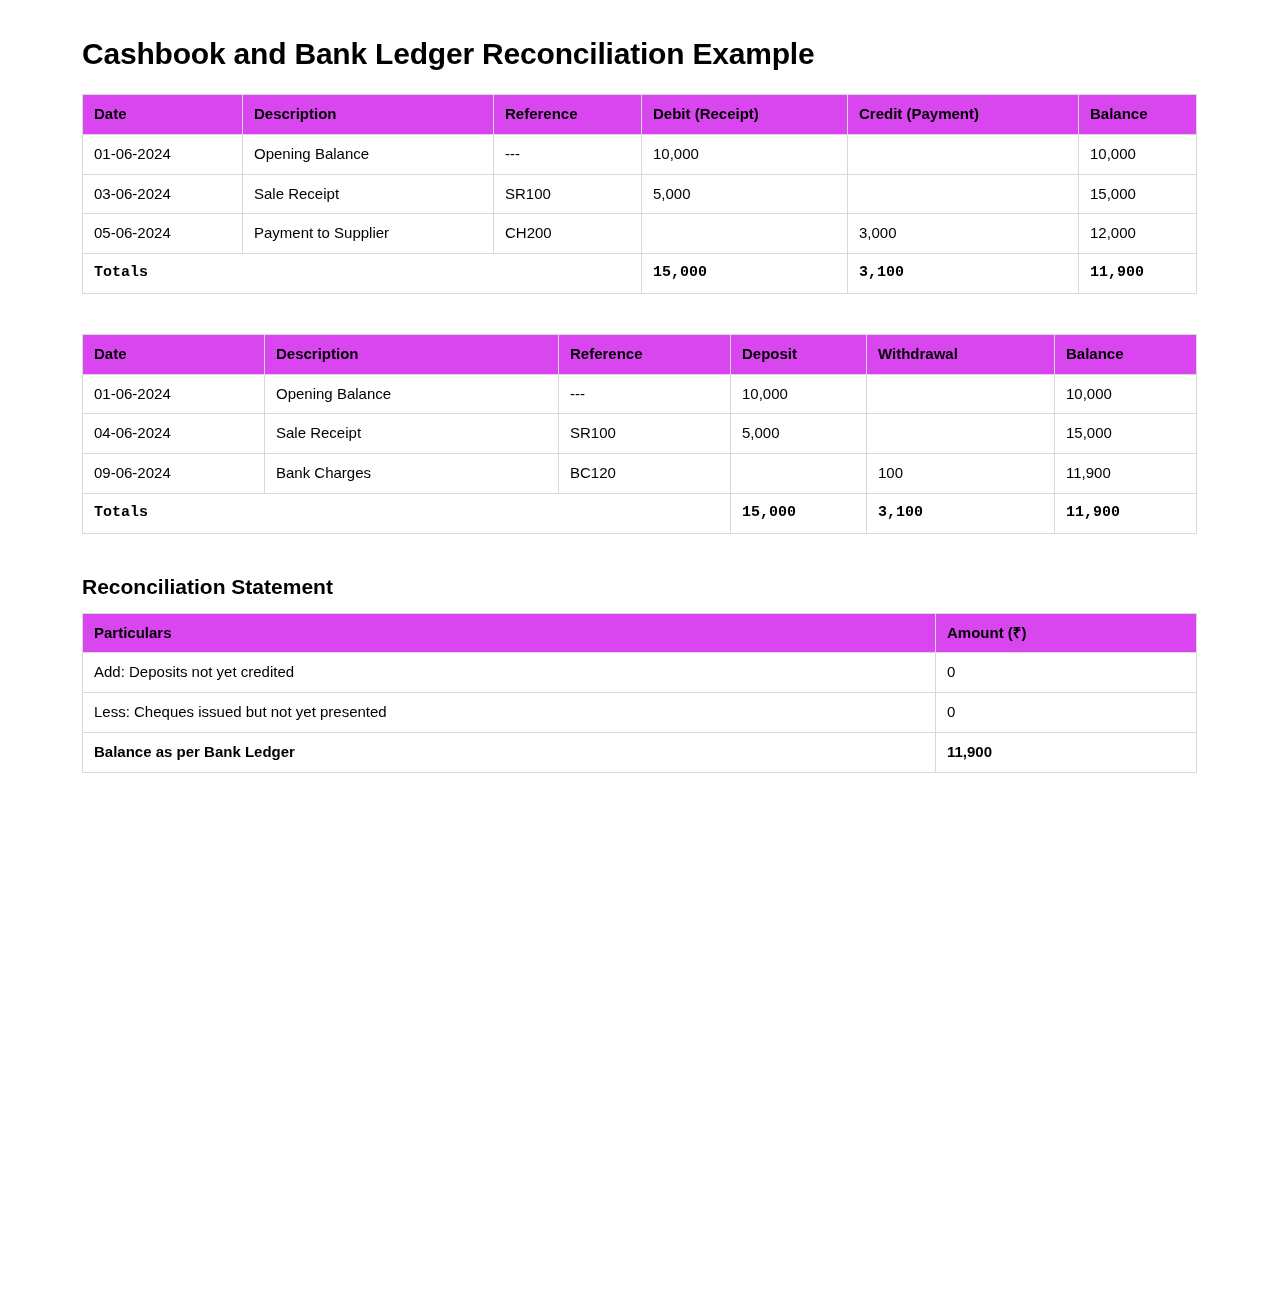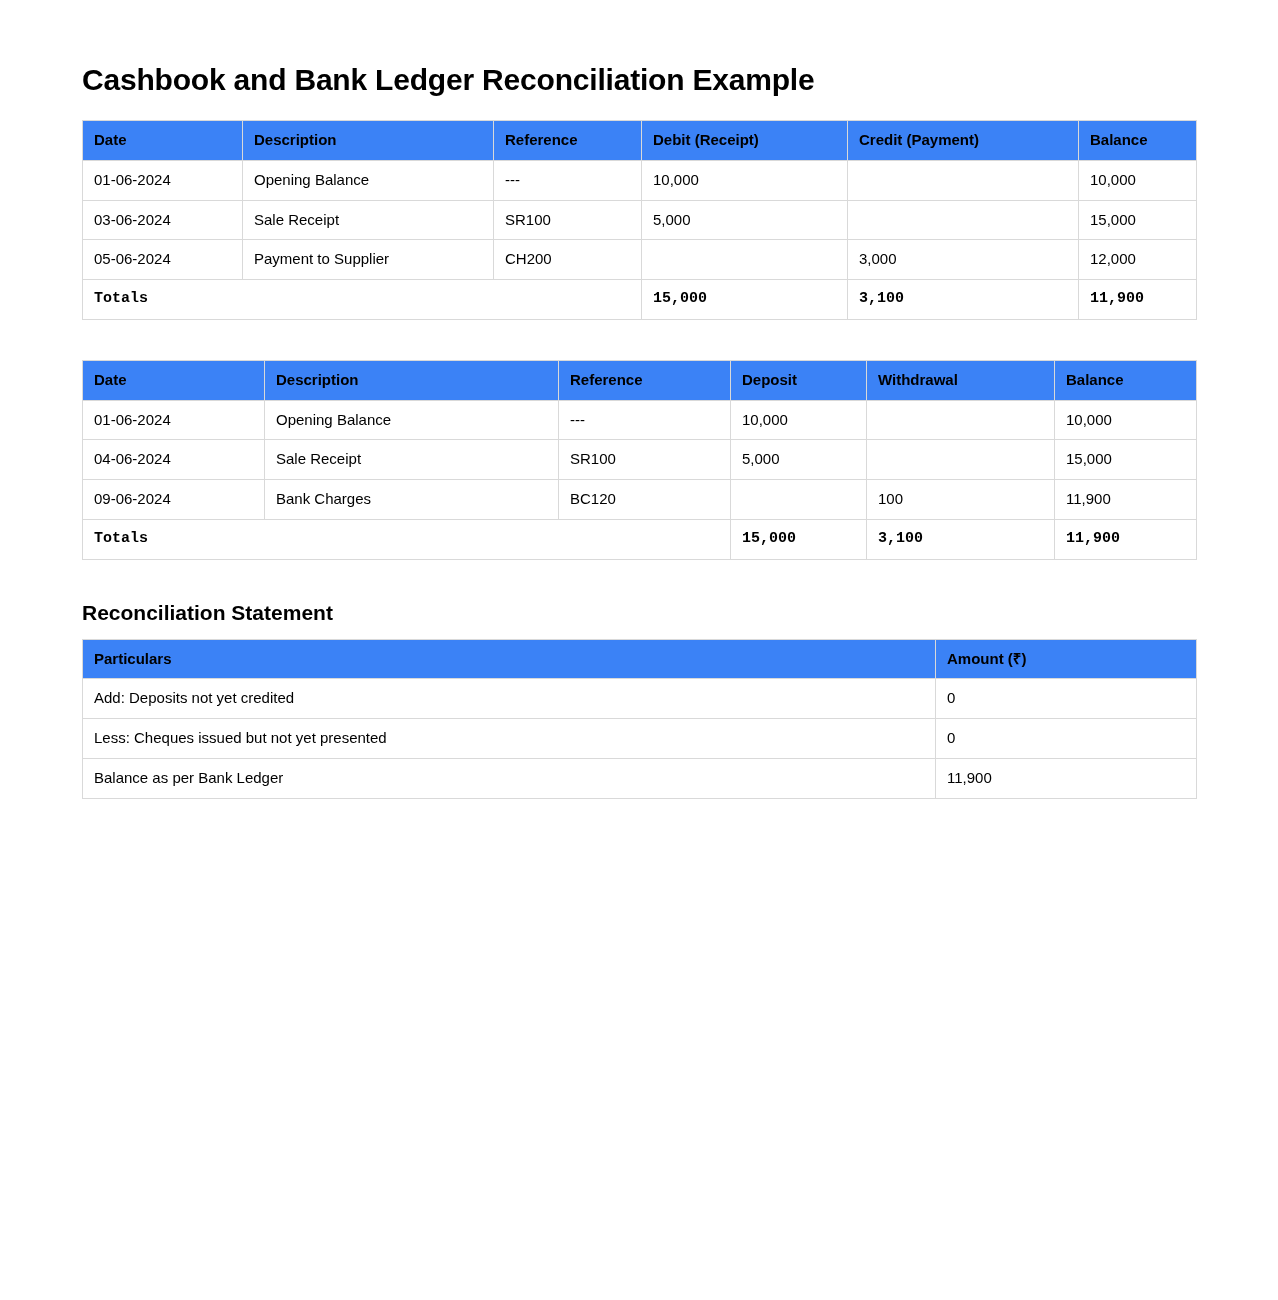--- a/index.html
+++ b/index.html
@@ -8,21 +8,21 @@
     background: #ffffff;
   }
   body {
     width: 1278px;
     min-height: 1300px;
     font-family: "Liberation Sans", sans-serif;
     color: #000000;
     -webkit-font-smoothing: antialiased;
   }
   .page {
-    padding: 62px 82px 0 82px;
+    padding: 36px 82px 0 82px;
     box-sizing: border-box;
     width: 1028px;
   }
   h1.doc-title {
     font-size: 30px;
     font-weight: bold;
     line-height: 1.2;
     margin: 0 0 22px 0;
     letter-spacing: -0.2px;
   }
@@ -46,31 +46,31 @@
     padding: 10px 11px;
     text-align: left;
     vertical-align: middle;
     line-height: 1.25;
     height: 15px;
     overflow: hidden;
     white-space: nowrap;
   }
   th {
     font-weight: bold;
-    background: #3b82f6;
+    background: #d946ef;
   }
   td {
     font-weight: normal;
   }
   tr.totals-row td {
     font-weight: bold;
     font-family: Liberation Mono, monospace;
   }
   tr.total-line td {
-    font-weight: normal;
+    font-weight: bold;
   }
 
   
   table.cashbook col.c-date      { width: 160px; }
   table.cashbook col.c-desc      { width: 251px; }
   table.cashbook col.c-ref       { width: 148px; }
   table.cashbook col.c-debit     { width: 206px; }
   table.cashbook col.c-credit    { width: 231px; }
   table.cashbook col.c-balance   { width: 118px; }
 

